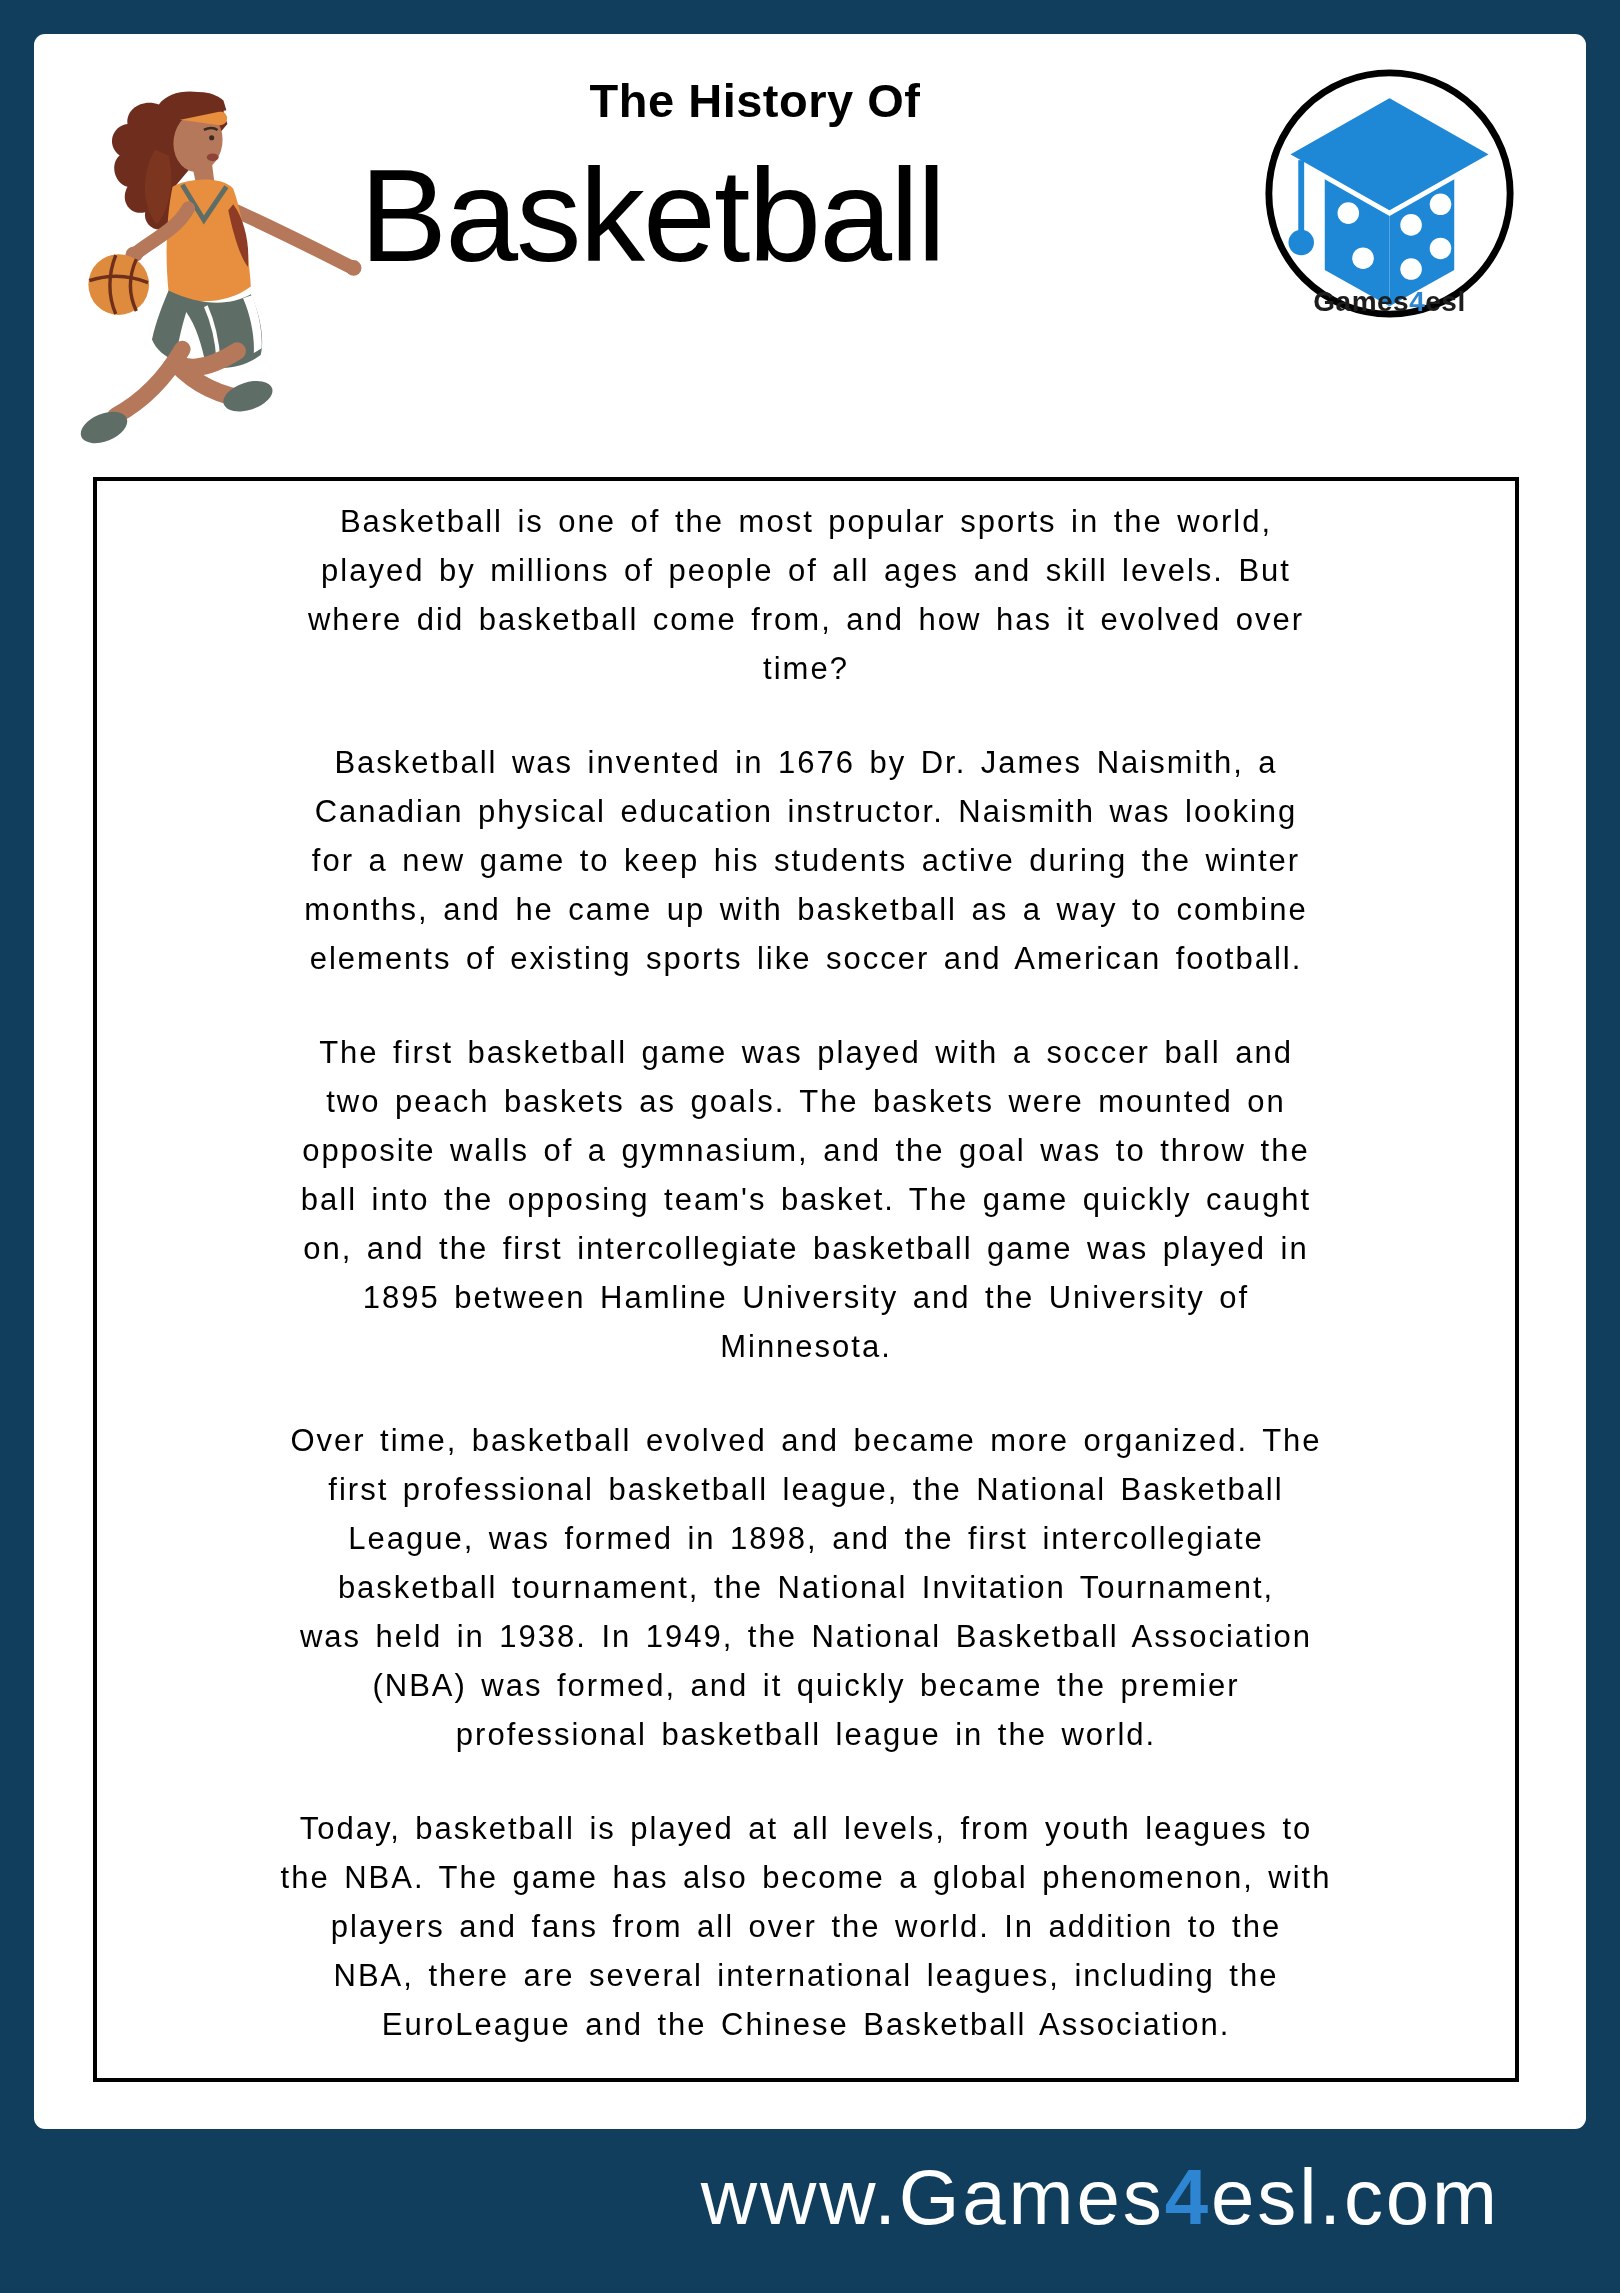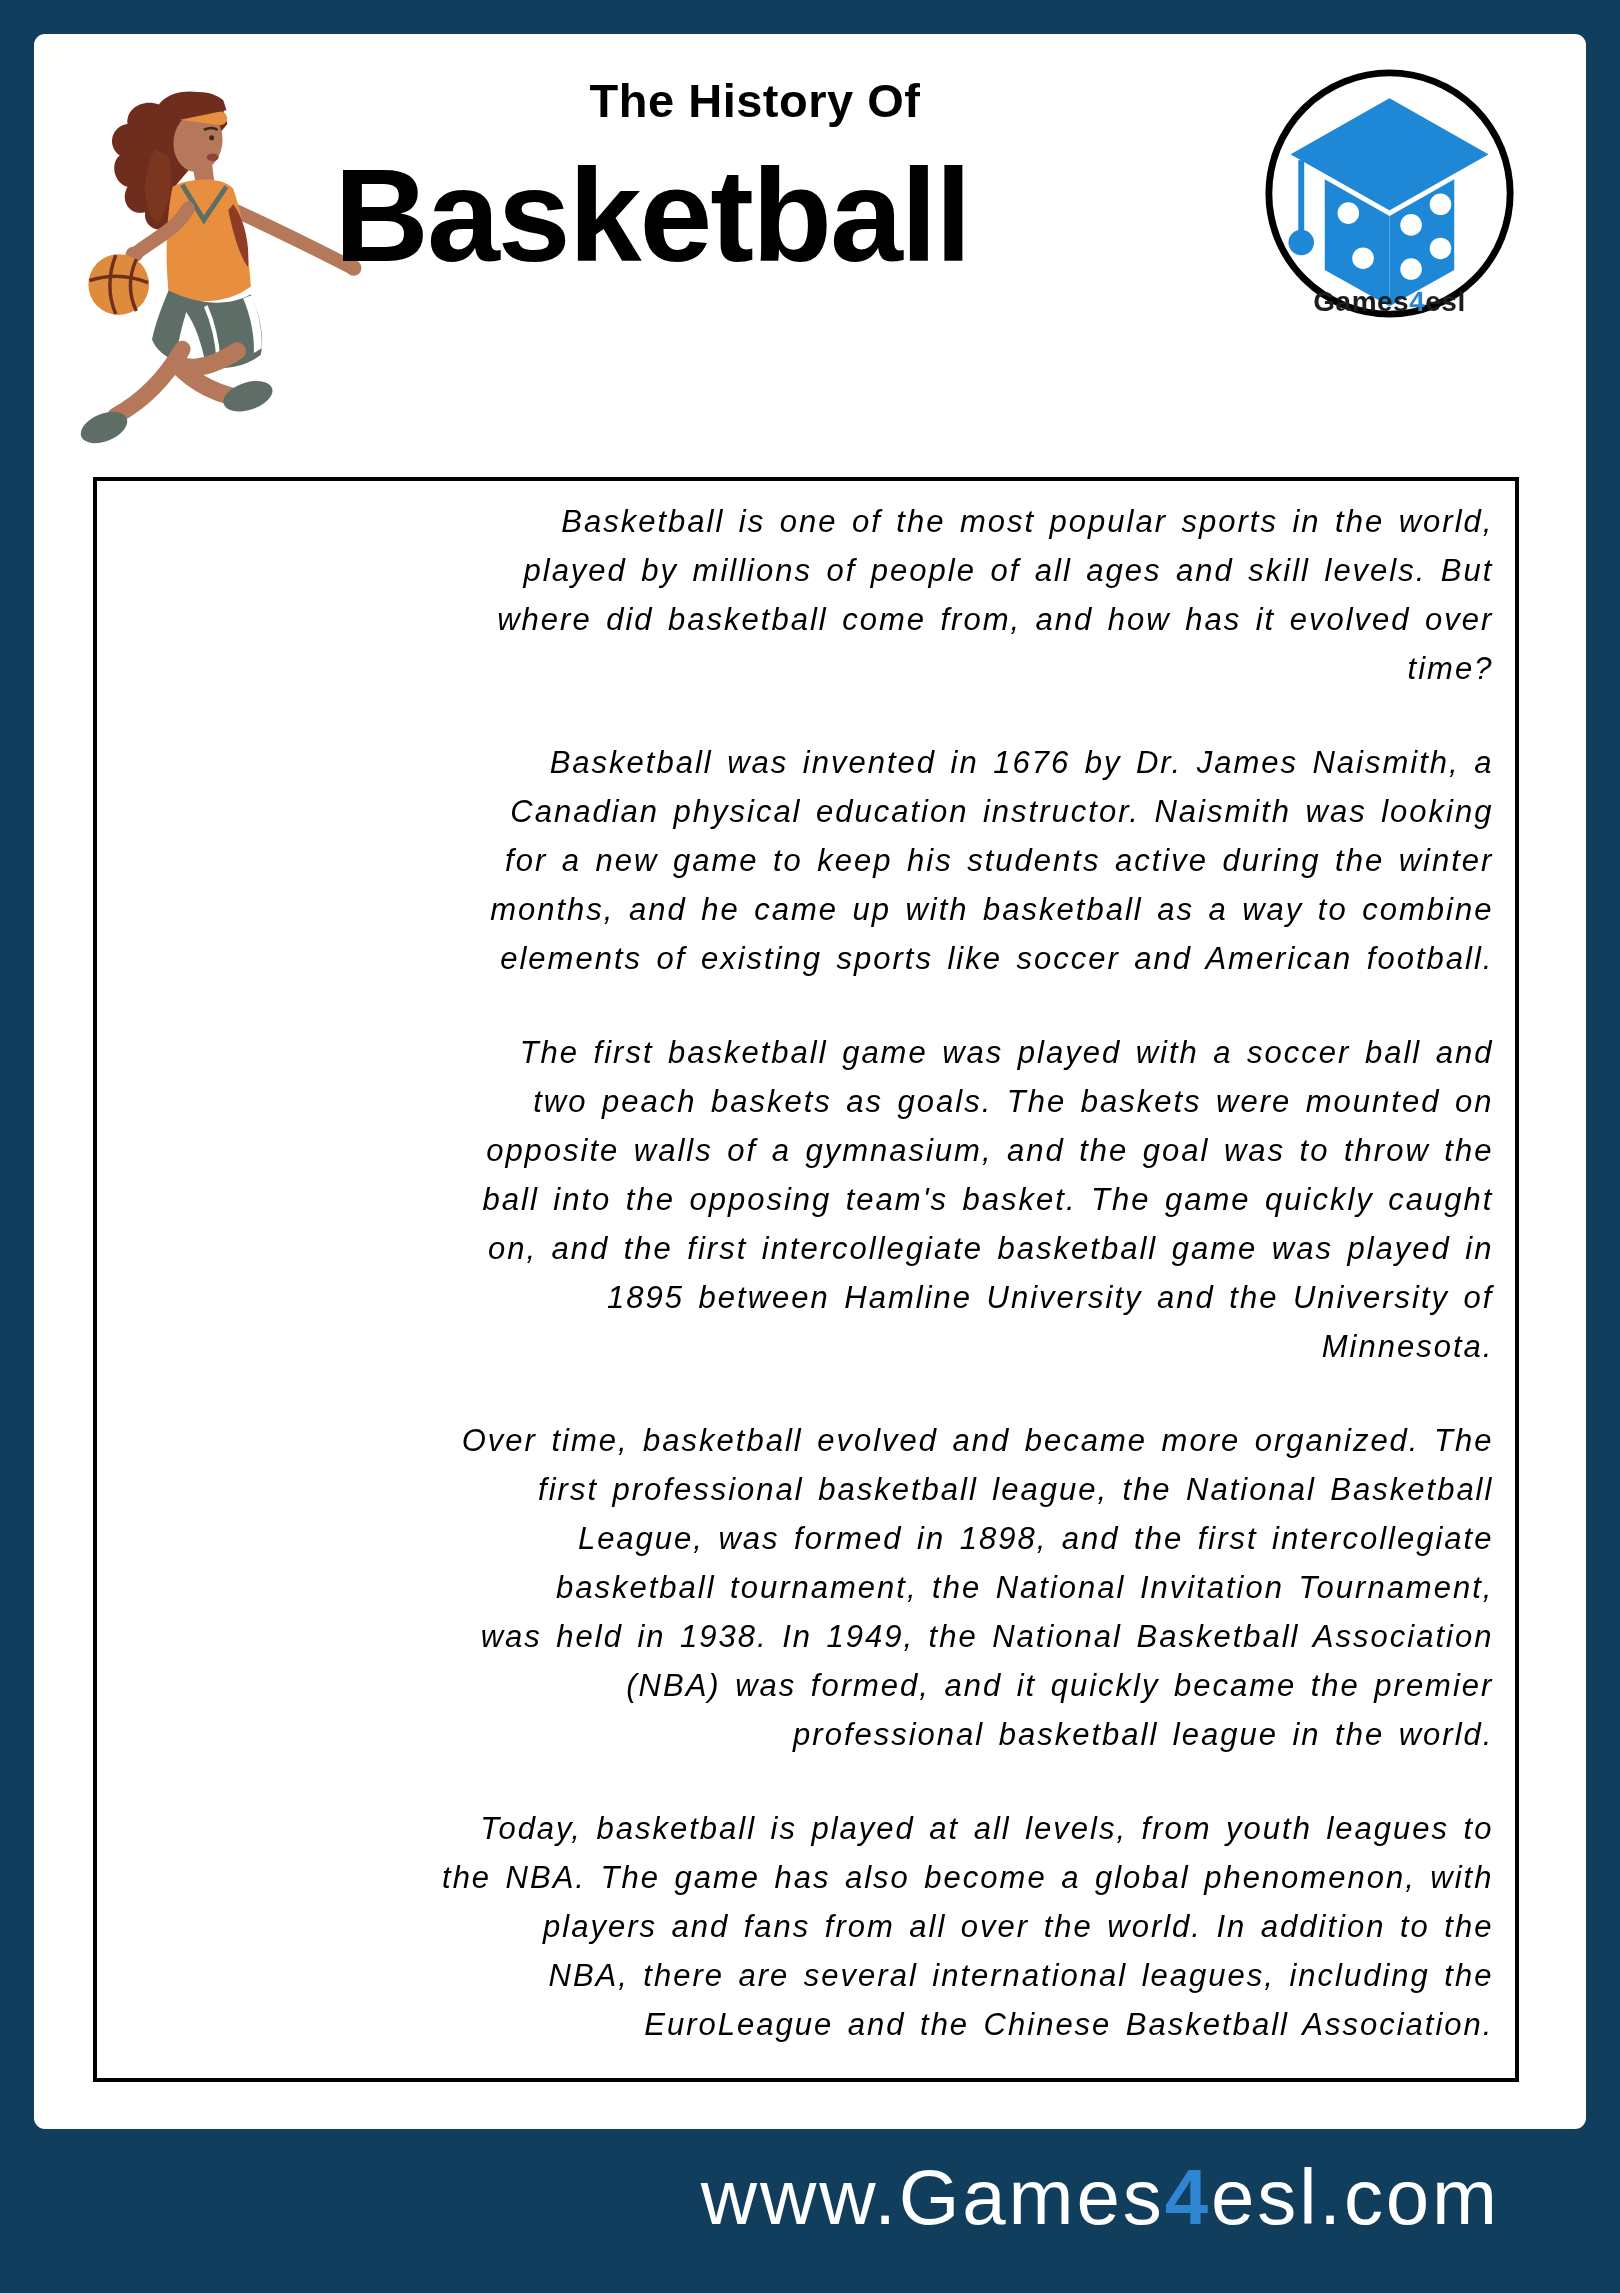--- a/index.html
+++ b/index.html
@@ -14,21 +14,21 @@
     background:#ffffff;border-radius:11px;
   }
   
   .title-small{
     position:absolute;top:39px;left:-55px;width:1552px;
     text-align:center;font-size:47px;font-weight:bold;color:#000;
     letter-spacing:0.5px;
   }
   .title-large{
     position:absolute;top:110px;left:0;width:1236px;
-    text-align:center;font-size:131px;font-weight:bold;color:#000;
+    text-align:center;font-size:131px;font-weight:normal;color:#000;
     letter-spacing:-2px;line-height:1.1;
   }
   .instruction{
     position:absolute;top:297px;left:-256px;width:1552px;
     text-align:center;font-style:italic;font-weight:bold;
     font-size:30px;letter-spacing:2.5px;line-height:69px;color:#000;
   }
   
   .player{position:absolute;left:24.5px;top:24.5px;width:323px;height:412px;}
   
@@ -40,24 +40,23 @@
   }
   .logo-text .num{color:#2E86D3;}
   
   .passage-box{
     position:absolute;left:59px;top:443px;width:1426px;height:1605px;
     box-sizing:border-box;border:4.9px solid #000;
     padding:15.7px 21.6px 9.8px;overflow:hidden;background:#fff;
   }
   .passage-box p{
     margin:0 0 45px 0;
-    text-align:right;white-space:pre-line;
+    text-align:center;white-space:pre-line;
     font-size:31px;line-height:49px;letter-spacing:2px;word-spacing:3.9px;
     color:#000;
-    font-style:italic;
   }
   
   .footer{
     position:absolute;left:0;top:2152px;width:1500px;text-align:right;
     font-size:78px;color:#ffffff;letter-spacing:2.9px;
   }
   .footer .num{color:#2E86D3;font-weight:bold;}
 </style>
 </head>
 <body>

